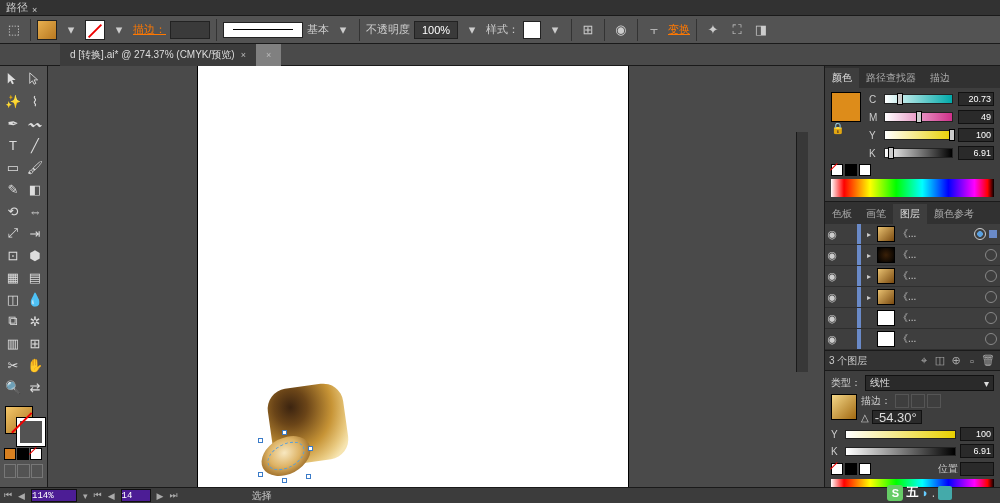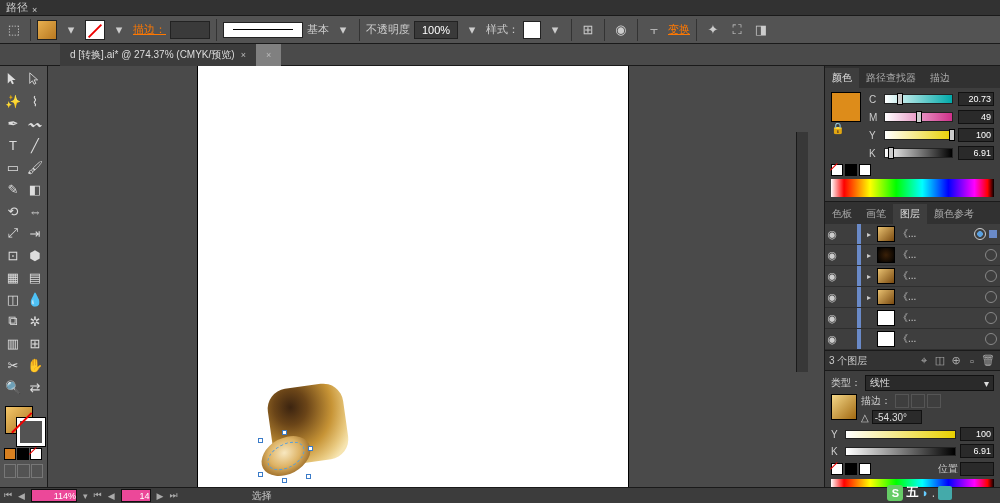--- a/index.html
+++ b/index.html
@@ -111,29 +111,29 @@
 .layers-footer { height: 20px; display: flex; align-items: center; font-size: 10px; color: #ccc; padding: 0 4px; background: #333; border-top: 1px solid #1a1a1a; }
 .lf-gap { flex: 1; }
 .lf-icon { width: 16px; font-size: 11px; text-align: center; color: #aaa; }
 
 
 .grad-type-row { display: flex; align-items: center; gap: 4px; margin-bottom: 3px; }
 .grad-label { font-size: 10px; color: #ccc; width: 30px; }
 .grad-select { flex: 1; height: 16px; background: #2a2a2a; border: 1px solid #111; font-size: 10px; color: #ddd; padding: 0 4px; display: flex; align-items: center; justify-content: space-between; }
 .grad-thumb-big { width: 26px; height: 26px; background: linear-gradient(135deg, #f5d888, #a06810); border: 1px solid #000; float: left; margin-right: 4px; }
 .grad-angle { display: flex; align-items: center; gap: 3px; font-size: 10px; color: #ccc; margin-top: 2px; }
-.grad-angle-input { width: 50px; height: 14px; background: #2a2a2a; border: 1px solid #111; color: #ddd; font-size: 10px; padding: 0 2px; }
+.grad-angle-input { width: 50px; height: 14px; background: #2a2a2a; border: 1px solid #111; color: #ddd; font-size: 13px; padding: 0 2px; }
 .grad-yk { display: flex; align-items: center; gap: 4px; margin-top: 3px; }
 .grad-slider-y { flex: 1; height: 9px; background: linear-gradient(90deg,#fff,#e8d000); border: 1px solid #222; }
 .grad-slider-k { flex: 1; height: 9px; background: linear-gradient(90deg,#fff,#000); border: 1px solid #222; }
 .grad-val { width: 34px; height: 14px; background: #2a2a2a; border: 1px solid #111; color: #fff; font-size: 9px; text-align: right; padding-right: 2px; }
 
 
 .status-bar { position: absolute; bottom: 0; left: 0; right: 0; height: 16px; background: #3c3c3c; border-top: 1px solid #1a1a1a; display: flex; align-items: center; font-size: 10px; color: #ccc; padding: 0 4px; gap: 6px; }
-.status-input { width: 46px; height: 13px; background: #ec4899; border: 1px solid #111; color: #fff; font-size: 9px; text-align: right; }
+.status-input { width: 46px; height: 13px; background: #4c1d95; border: 1px solid #111; color: #fff; font-size: 9px; text-align: left; font-family: Liberation Mono, monospace; }
 .sb-arrow { font-size: 9px; color: #aaa; }
 .watermark { position: absolute; right: 48px; bottom: 2px; display: flex; align-items: center; gap: 3px; font-size: 12px; }
 .wm-s { width: 16px; height: 16px; background: #6c6; border-radius: 3px; color: #fff; display: flex; align-items: center; justify-content: center; font-weight: bold; font-size: 11px; }
 .wm-text { color: #fff; font-weight: bold; }
 </style>
 </head>
 <body>
 
 <div class="path-bar">
   <span class="path-label">路径</span>

